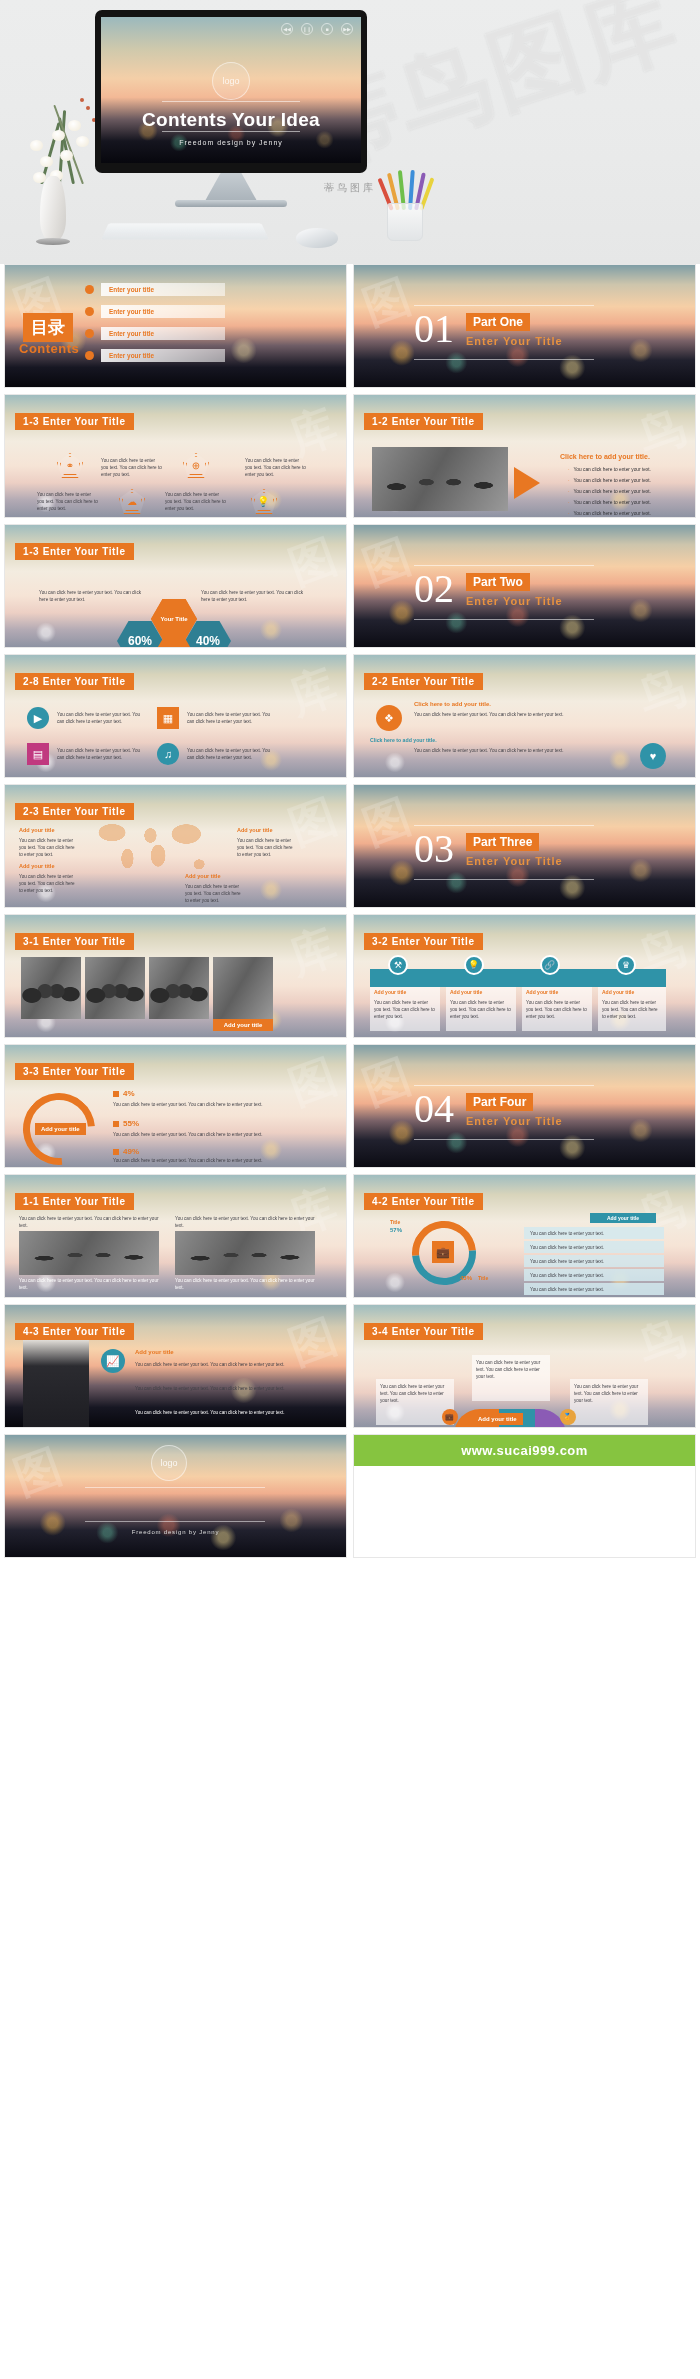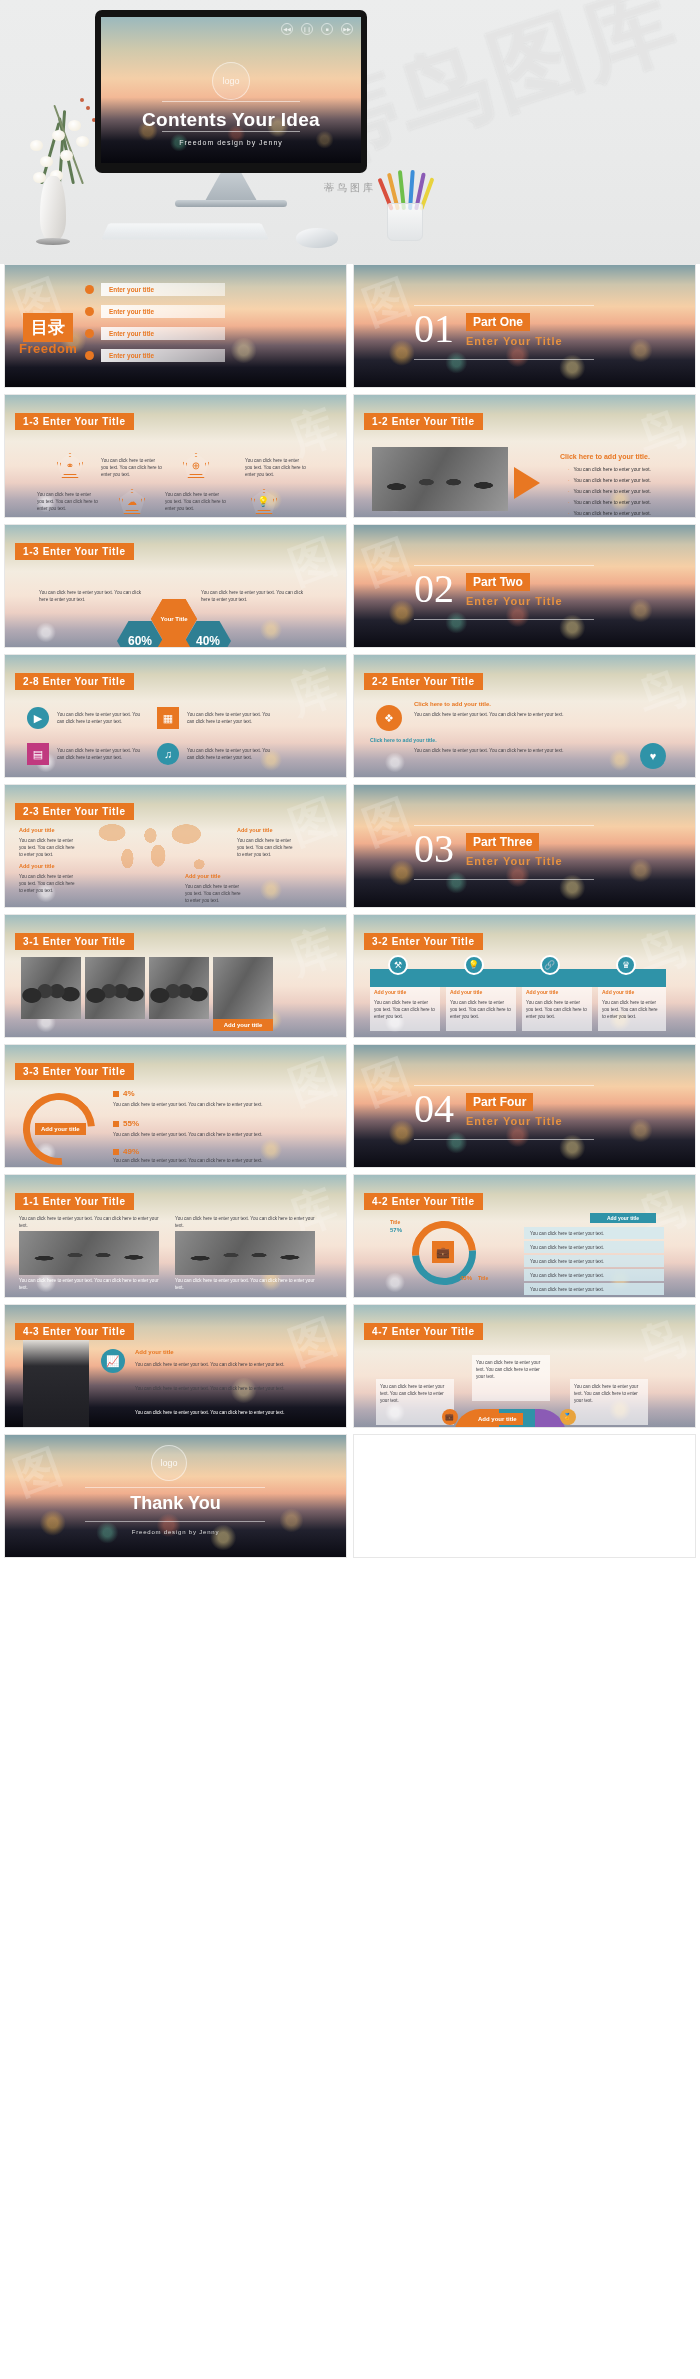--- a/index.html
+++ b/index.html
@@ -255,21 +255,21 @@
       <div class="pencil" style="left:419px;top:176px;height:34px;background:#e8d23d;transform:rotate(20deg);"></div>
       <div class="cup"></div>
     </div>
   </div>
 
   <div class="grid">
 
     <div class="slide bg-dusk">
       <div class="wm left">图</div>
       <div class="cont-badge">目录</div>
-      <div class="cont-label">Freedom</div>
+      <div class="cont-label">Contents</div>
       <div class="cont-dot" style="top:20px;"></div>
       <div class="cont-row" style="top:18px;"></div>
       <div class="cont-txt" style="top:18px;">Enter your title</div>
       <div class="cont-dot" style="top:42px;"></div>
       <div class="cont-row" style="top:40px;"></div>
       <div class="cont-txt" style="top:40px;">Enter your title</div>
       <div class="cont-dot" style="top:64px;"></div>
       <div class="cont-row" style="top:62px;"></div>
       <div class="cont-txt" style="top:62px;">Enter your title</div>
       <div class="cont-dot" style="top:86px;"></div>
@@ -484,40 +484,40 @@
       <div class="photo" style="left:18px;top:34px;width:66px;height:90px;background:linear-gradient(180deg,#e8e4de 0%,#2b2b30 30%,#1d1d22 100%);"></div>
       <div class="circ-icon" style="left:96px;top:44px;width:24px;height:24px;background:#2f93a8;">📈</div>
       <div style="position:absolute;left:130px;top:44px;font-size:6px;" class="ttl-org">Add your title</div>
       <div class="txt" style="left:130px;top:56px;width:160px;">You can click here to enter your text. You can click here to enter your text.</div>
       <div class="txt" style="left:130px;top:80px;width:160px;">You can click here to enter your text. You can click here to enter your text.</div>
       <div class="txt" style="left:130px;top:104px;width:160px;color:#fff;">You can click here to enter your text. You can click here to enter your text.</div>
     </div>
 
     <div class="slide bg-day">
       <div class="wm">鸟</div>
-      <div class="chip">4-7 Enter  Your  Title</div>
+      <div class="chip">3-4 Enter  Your  Title</div>
       <div class="card-box" style="left:22px;top:74px;width:78px;height:46px;"></div>
       <div class="txt" style="left:26px;top:78px;width:72px;">You can click here to enter your text. You can click here to enter your text.</div>
       <div class="card-box" style="left:118px;top:50px;width:78px;height:46px;"></div>
       <div class="txt" style="left:122px;top:54px;width:72px;">You can click here to enter your text. You can click here to enter your text.</div>
       <div class="card-box" style="left:216px;top:74px;width:78px;height:46px;"></div>
       <div class="txt" style="left:220px;top:78px;width:72px;">You can click here to enter your text. You can click here to enter your text.</div>
       <div style="position:absolute;left:100px;top:104px;width:112px;height:26px;border-radius:56px 56px 0 0;background:linear-gradient(90deg,#e87722 0 40%,#2f93a8 40% 72%,#8b5bb5 72% 100%);"></div>
       <div class="orgchip" style="left:118px;top:108px;">Add your title</div>
       <div class="circ-icon" style="left:88px;top:104px;width:16px;height:16px;background:#e87722;font-size:7px;">💼</div>
       <div class="circ-icon" style="left:206px;top:104px;width:16px;height:16px;background:#e8a33d;font-size:7px;">🏅</div>
     </div>
 
     <div class="slide bg-night">
       <div class="wm left">图</div>
       <div style="position:absolute;left:146px;top:10px;width:36px;height:36px;border-radius:50%;border:1px solid rgba(255,255,255,.5);background:rgba(255,255,255,.12);color:rgba(255,255,255,.85);font-size:9px;display:flex;align-items:center;justify-content:center;">logo</div>
       <div style="position:absolute;left:80px;top:52px;width:180px;height:1px;background:rgba(255,255,255,.5);"></div>
-      <div style="position:absolute;left:0;right:0;top:58px;text-align:center;color:#fff;font-size:18px;font-weight:700;">Thank You</div>
       <div style="position:absolute;left:80px;top:86px;width:180px;height:1px;background:rgba(255,255,255,.5);"></div>
       <div style="position:absolute;left:0;right:0;top:94px;text-align:center;color:#dedede;font-size:6px;letter-spacing:.8px;">Freedom  design  by  Jenny</div>
     </div>
 
     <div style="border:1px solid #e7e7e7;background:#fff;">
+      <div class="ban ban-green">www.sucai999.com</div>
       <div class="ban-pad"></div>
     </div>
 
   </div>
 </div>
 
 </body></html>

